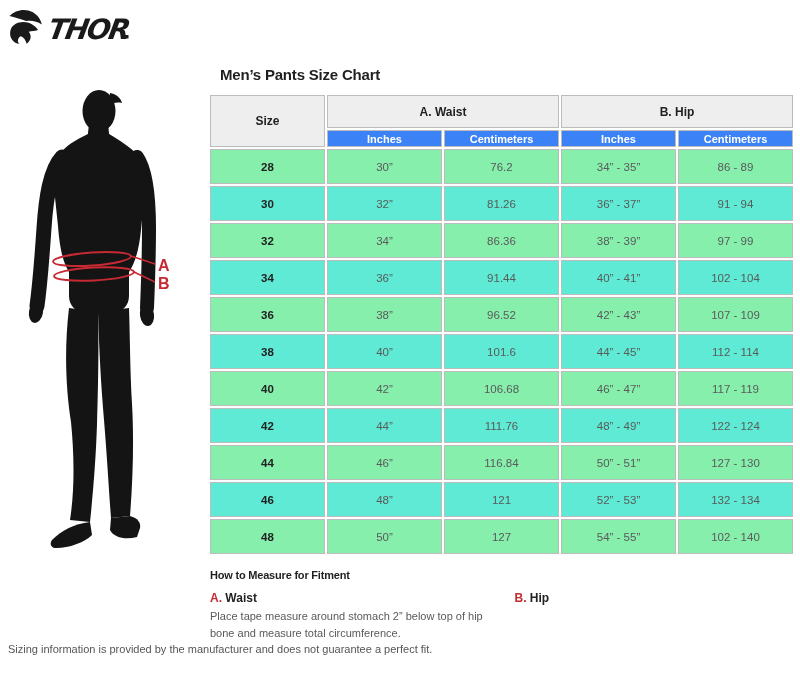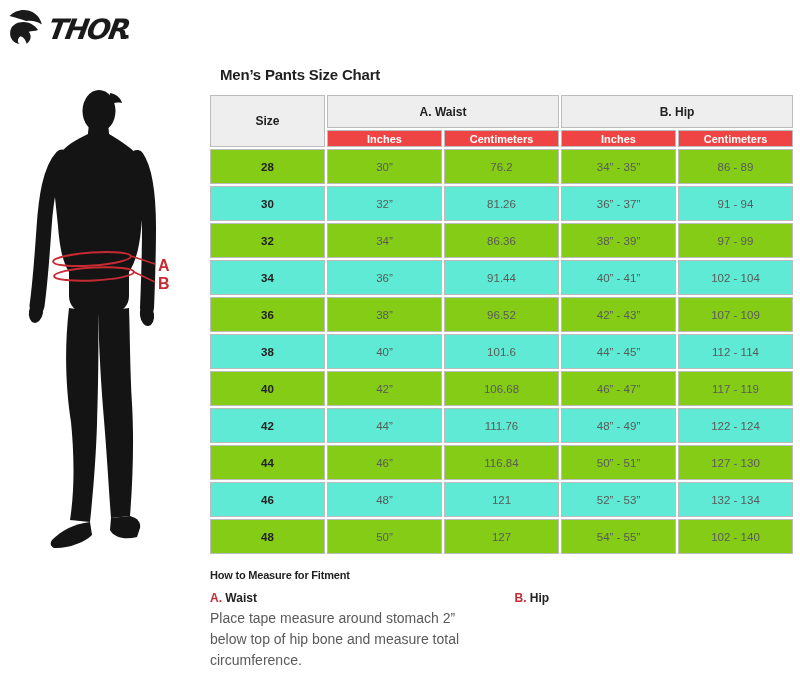--- a/index.html
+++ b/index.html
@@ -20,33 +20,33 @@
   .page-title { font-size: 15px; font-weight: 700; color: #1f1f1f; letter-spacing: -0.2px; margin: 6px 0 10px 10px; }
 
   table.size-chart {
     border-collapse: separate; border-spacing: 2px;
     width: 587px; table-layout: fixed; margin-left: -2px;
   }
   table.size-chart th, table.size-chart td {
     border: 1px solid #bcbcbc; text-align: center; vertical-align: middle; padding: 0;
   }
   th.h1 { background: #eeeeee; font-size: 12px; font-weight: 700; color: #222; height: 33px; }
-  th.h2 { background: #ef4444; border-color: #0e0e0e; color: #ffffff; font-size: 11px; font-weight: 700; height: 17px; }
+  th.h2 { background: #3b82f6; border-color: #0e0e0e; color: #ffffff; font-size: 11px; font-weight: 700; height: 17px; }
   td { height: 35px; font-size: 11.5px; color: #5a5a5a; background: #5eead4; }
-  tr.stripe td { background: #84cc16; }
+  tr.stripe td { background: #86efac; }
   td.size-cell { font-weight: 700; color: #222222; }
 
   
   .how-title { font-size: 11px; font-weight: 700; color: #1f1f1f; letter-spacing: -0.2px; margin: 13px 0 10px 0; }
   .measure-cols { display: flex; }
   .m-item { width: 282px; }
   .m-item.second { margin-left: 23px; width: 284px; }
   .m-label { font-size: 12px; font-weight: 700; color: #222; margin-bottom: 3px; }
   .m-prefix { color: #c62a32; }
-  .m-text { font-size: 14px; color: #5a5a5a; line-height: 1.5; }
+  .m-text { font-size: 11px; color: #5a5a5a; line-height: 1.5; }
 
   
   .footer { position: absolute; left: 8px; top: 642px; font-size: 11px; color: #555; line-height: 1.45; }
 </style>
 </head>
 <body>
 
 <div class="logo">
   <svg width="132" height="38" viewBox="0 0 132 38">
     <g fill="#1a1a1a">
@@ -215,13 +215,14 @@
     <div class="m-item second">
       <div class="m-label">
         <span class="m-prefix">B.</span>
         <span>Hip</span>
       </div>
     </div>
   </div>
 </div>
 
 <div class="footer">
+  <div>Sizing information is provided by the manufacturer and does not guarantee a perfect fit.</div>
 </div>
 
 </body></html>

